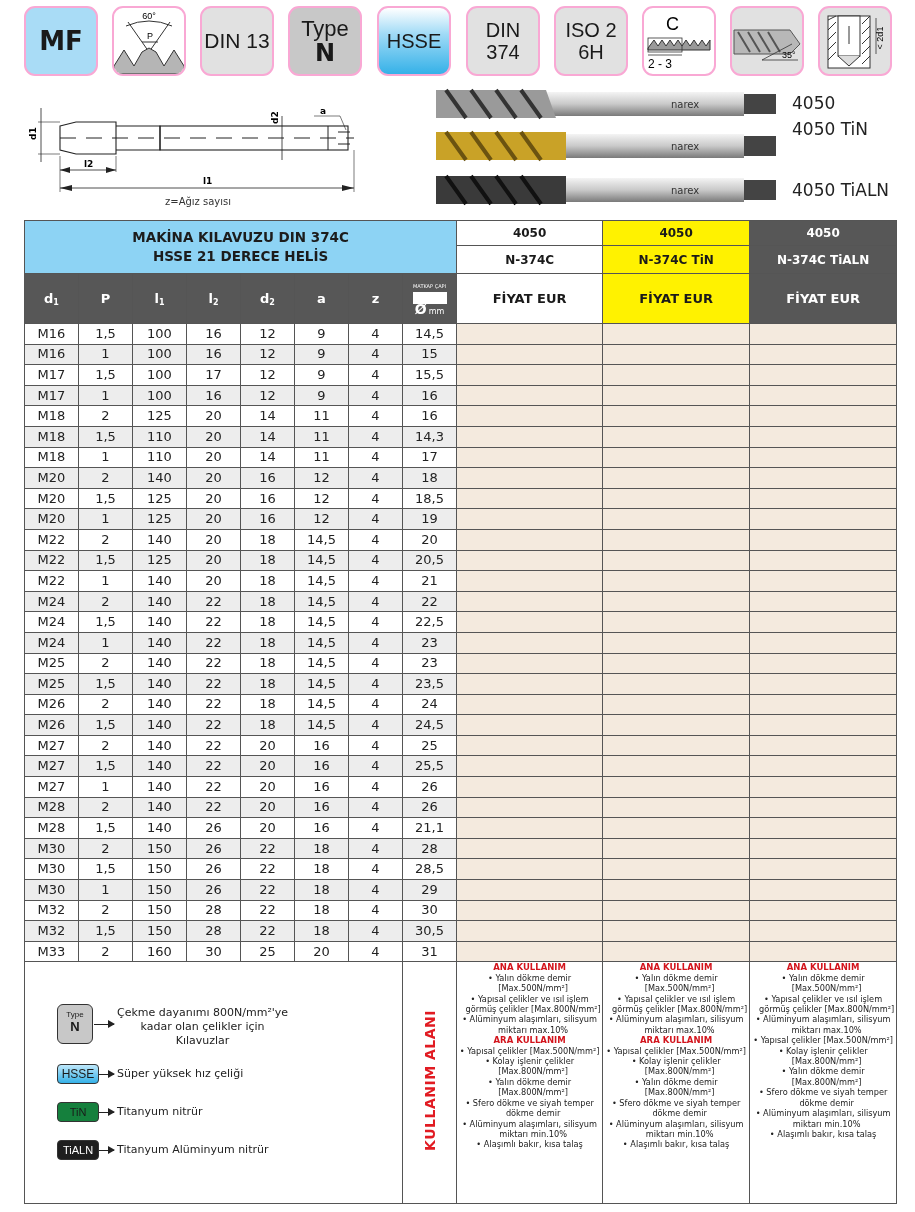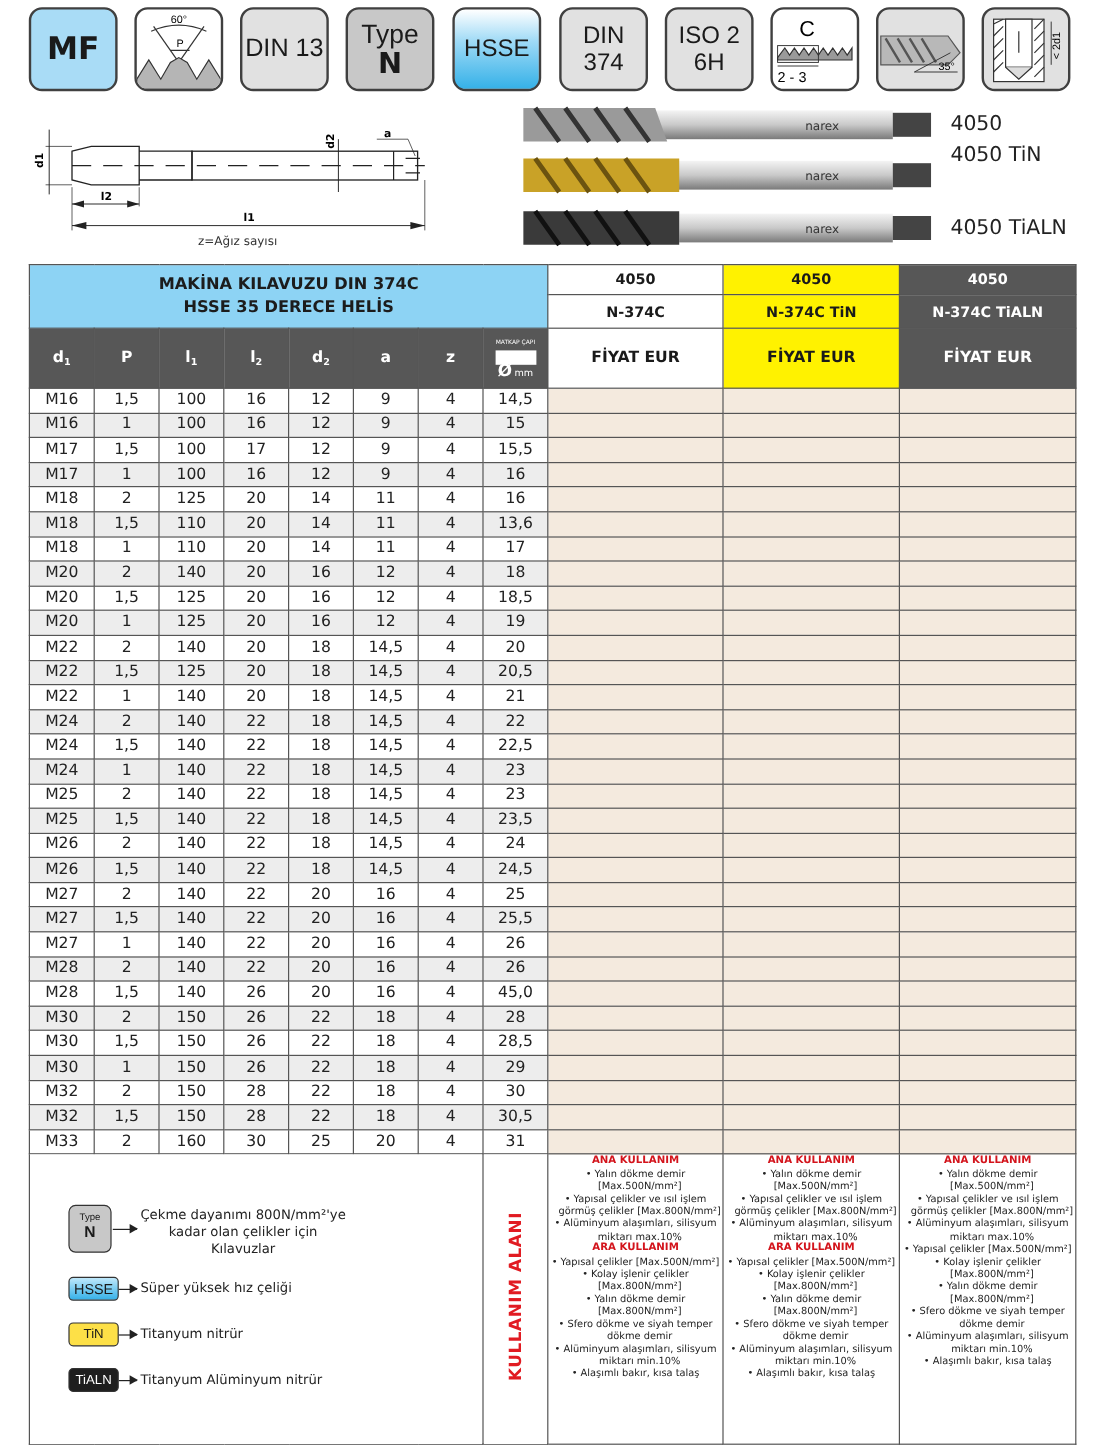--- a/index.html
+++ b/index.html
@@ -1,21 +1,21 @@
 <!DOCTYPE html>
 <html><head>
 <meta charset="utf-8">
 <style>
   html, body { margin:0; padding:0; background:#ffffff; }
   body { width:915px; height:1212px; position:relative; overflow:hidden;
          font-family:"DejaVu Sans", "Liberation Sans", sans-serif; color:#1a1a1a; }
 
   
   .badges { position:absolute; left:24px; top:6px; width:880px; height:72px; }
-  .badge { position:absolute; top:0; width:74px; height:70px; border:2px solid #404040;
+  .badge { position:absolute; top:0; width:74px; height:70px; border:2px solid #f9a8d4;
            border-radius:11px; box-sizing:border-box; display:flex; flex-direction:column;
            align-items:center; justify-content:center; text-align:center; overflow:hidden;
            font-family:"Liberation Sans", sans-serif; }
   .b-mf { left:0; background:#a9dcf6; font-weight:bold; font-size:26px; font-family:"DejaVu Sans", sans-serif; }
   .b-thread { left:88px; background:#fff; }
   .b-din13 { left:176px; background:#e1e1e1; font-size:21px;justify-content:center; }
   .b-type { left:264px; background:#c8c8c8; font-size:22px; line-height:24px; }
   .b-type .big { font-weight:bold; font-size:24px; font-family:"DejaVu Sans", sans-serif; }
   .b-hsse { left:353px; background:linear-gradient(#ffffff 0%, #9fdaf6 40%, #35b1e8 100%); font-size:20px; }
   .b-din374 { left:442px; background:#e1e1e1; font-size:20px; line-height:22px; }
@@ -232,21 +232,21 @@
         <col style="width:54px">
         <col style="width:54px">
       <col style="width:146px">
         <col style="width:147px">
         <col style="width:147px">
     </colgroup>
     <thead>
       <tr>
         <td class="title-cell" colspan="8" rowspan="2">
           <div>MAKİNA KILAVUZU DIN 374C</div>
-          <div>HSSE 35 DERECE HELİS</div>
+          <div>HSSE 21 DERECE HELİS</div>
         </td>
         <td class="ph-white">4050</td>
         <td class="ph-yellow">4050</td>
         <td class="ph-dark">4050</td>
       </tr>
       <tr>
         <td class="ph-white" style="height:28px">N-374C</td>
         <td class="ph-yellow">N-374C TiN</td>
         <td class="ph-dark">N-374C TiALN</td>
       </tr>
@@ -337,21 +337,21 @@
           <td class="price-cell"></td>
         </tr>
         <tr class="row alt">
           <td class="spec-cell">M18</td>
           <td class="spec-cell">1,5</td>
           <td class="spec-cell">110</td>
           <td class="spec-cell">20</td>
           <td class="spec-cell">14</td>
           <td class="spec-cell">11</td>
           <td class="spec-cell">4</td>
-          <td class="spec-cell">13,6</td>
+          <td class="spec-cell">14,3</td>
           <td class="price-cell"></td>
           <td class="price-cell"></td>
           <td class="price-cell"></td>
         </tr>
         <tr class="row">
           <td class="spec-cell">M18</td>
           <td class="spec-cell">1</td>
           <td class="spec-cell">110</td>
           <td class="spec-cell">20</td>
           <td class="spec-cell">14</td>
@@ -584,21 +584,21 @@
           <td class="price-cell"></td>
         </tr>
         <tr class="row">
           <td class="spec-cell">M28</td>
           <td class="spec-cell">1,5</td>
           <td class="spec-cell">140</td>
           <td class="spec-cell">26</td>
           <td class="spec-cell">20</td>
           <td class="spec-cell">16</td>
           <td class="spec-cell">4</td>
-          <td class="spec-cell">45,0</td>
+          <td class="spec-cell">21,1</td>
           <td class="price-cell"></td>
           <td class="price-cell"></td>
           <td class="price-cell"></td>
         </tr>
         <tr class="row alt">
           <td class="spec-cell">M30</td>
           <td class="spec-cell">2</td>
           <td class="spec-cell">150</td>
           <td class="spec-cell">26</td>
           <td class="spec-cell">22</td>
@@ -690,21 +690,21 @@
                 <div>kadar olan çelikler için</div>
                 <div>Kılavuzlar</div>
               </div>
             </div>
             <div class="lg-item">
               <div class="lg-badge" style="top:4px; width:42px; height:20px; font-size:12px; line-height:18px; background:linear-gradient(#bfe8fb,#35b1e8);">HSSE</div>
               <div class="lg-arrow" style="left:42px; top:14px; width:15px;"></div>
               <div class="lg-text" style="top:7px">Süper yüksek hız çeliği</div>
             </div>
             <div class="lg-item">
-              <div class="lg-badge" style="top:4px; width:42px; height:20px; font-size:11px; line-height:18px; background:#fde047;">TiN</div>
+              <div class="lg-badge" style="top:4px; width:42px; height:20px; font-size:11px; line-height:18px; background:#15803d;">TiN</div>
               <div class="lg-arrow" style="left:42px; top:14px; width:15px;"></div>
               <div class="lg-text" style="top:7px">Titanyum nitrür</div>
             </div>
             <div class="lg-item">
               <div class="lg-badge" style="top:4px; width:42px; height:20px; font-size:11px; line-height:18px; background:#1e1e1e; color:#fff;">TiALN</div>
               <div class="lg-arrow" style="left:42px; top:14px; width:15px;"></div>
               <div class="lg-text" style="top:7px">Titanyum Alüminyum nitrür</div>
             </div>
           </div>
         </td>

